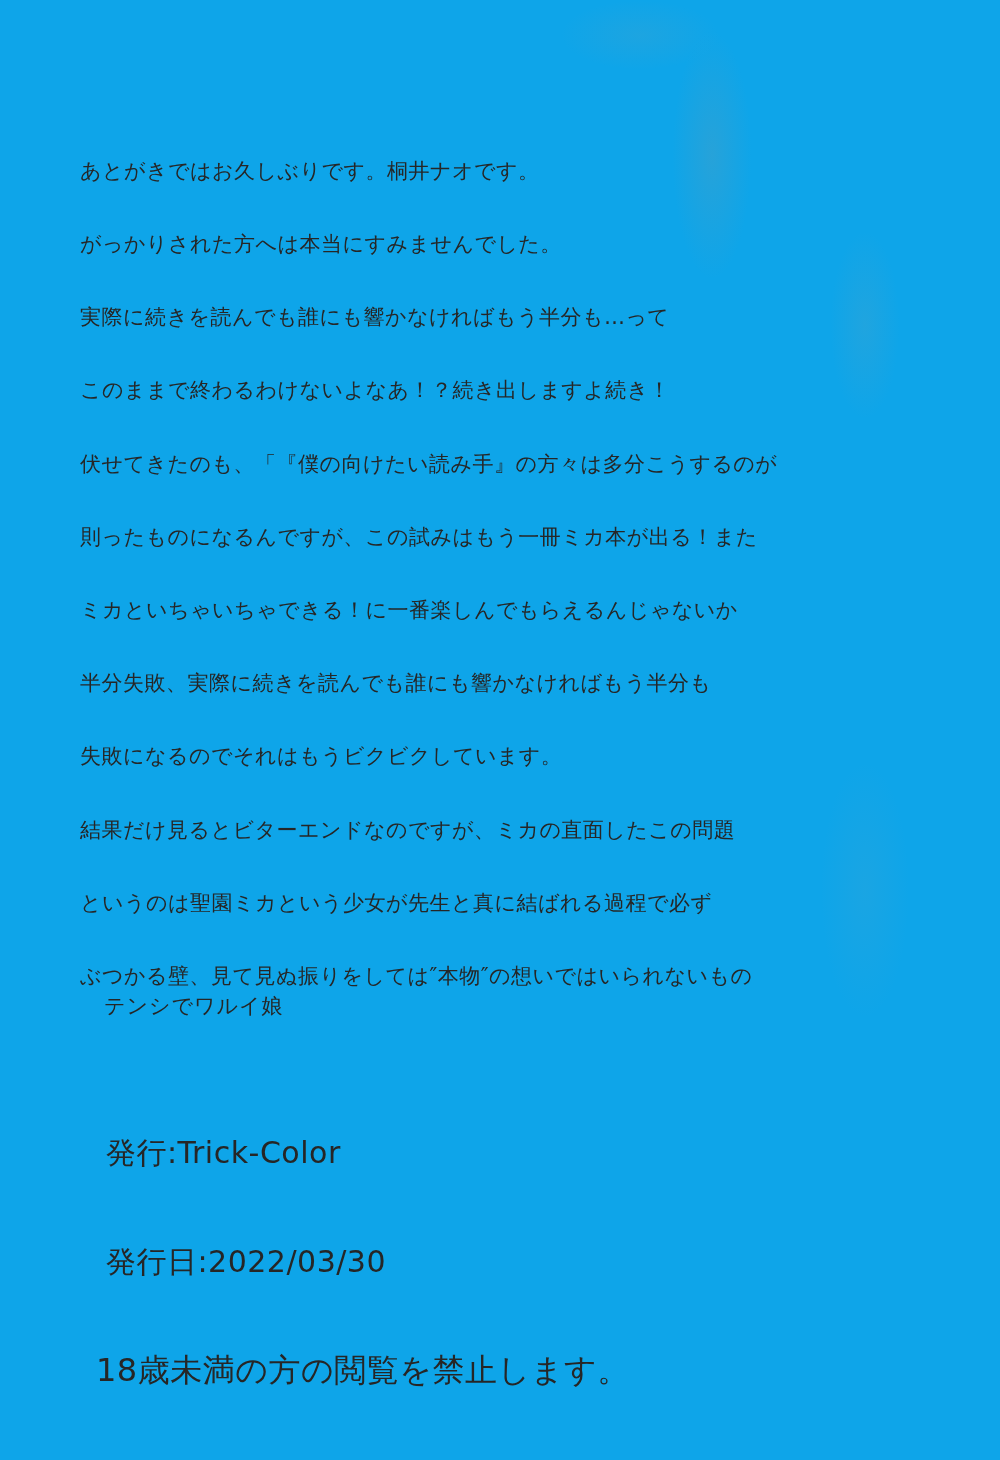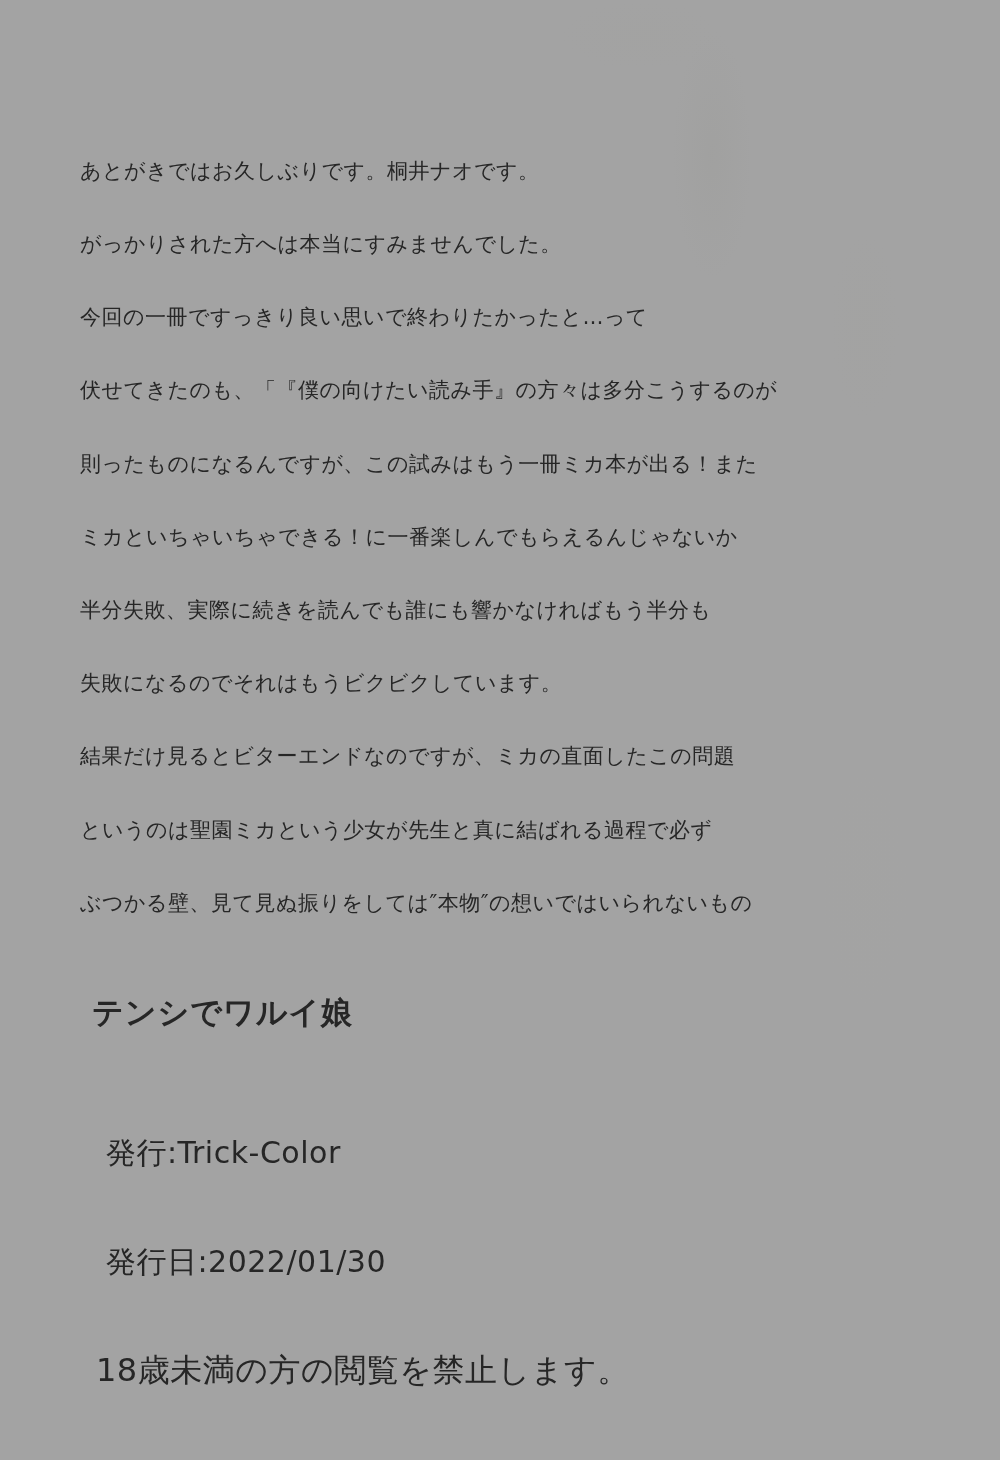--- a/index.html
+++ b/index.html
@@ -4,21 +4,21 @@
 <style>
   html, body {
     margin: 0;
     padding: 0;
     background: #888;
   }
   .page {
     position: relative;
     width: 1000px;
     height: 1460px;
-    background: #a3a3a3;
+    background: #0ea5e9;
     overflow: hidden;
     font-family: "DejaVu Sans", "Liberation Sans", sans-serif;
     color: #262626;
   }
   
   .smudge {
     position: absolute;
     pointer-events: none;
   }
   .smudge-a {
@@ -46,26 +46,25 @@
     line-height: 24.4px;
     letter-spacing: 0.5px;
     white-space: pre;
   }
   .afterword .line {
     height: 24.4px;
     overflow: visible;
   }
   .colophon-title {
     position: absolute;
-    left: 92px;
+    left: 104px;
     top: 992px;
-    font-size: 31px;
+    font-size: 21px;
     letter-spacing: 1px;
     white-space: pre;
-    font-weight: bold;
   }
   .colophon {
     position: absolute;
     left: 106px;
     top: 1062px;
     font-size: 30px;
     line-height: 36.4px;
     letter-spacing: 0.5px;
     white-space: pre;
   }
@@ -85,21 +84,22 @@
 <div class="page">
 
   <div class="smudge smudge-a"></div>
   <div class="smudge smudge-b"></div>
   <div class="smudge smudge-c"></div>
   <div class="smudge smudge-d"></div>
 
   <div class="afterword">
     <div class="line">あとがきではお久しぶりです。桐井ナオです。</div>
     <div class="line">がっかりされた方へは本当にすみませんでした。</div>
-    <div class="line">今回の一冊ですっきり良い思いで終わりたかったと…って</div>
+    <div class="line">実際に続きを読んでも誰にも響かなければもう半分も…って</div>
+    <div class="line">このままで終わるわけないよなあ！？続き出しますよ続き！</div>
     <div class="line">伏せてきたのも、「『僕の向けたい読み手』の方々は多分こうするのが</div>
     <div class="line">則ったものになるんですが、この試みはもう一冊ミカ本が出る！また</div>
     <div class="line">ミカといちゃいちゃできる！に一番楽しんでもらえるんじゃないか</div>
     <div class="line">半分失敗、実際に続きを読んでも誰にも響かなければもう半分も</div>
     <div class="line">失敗になるのでそれはもうビクビクしています。</div>
     <div class="line">結果だけ見るとビターエンドなのですが、ミカの直面したこの問題</div>
     <div class="line">というのは聖園ミカという少女が先生と真に結ばれる過程で必ず</div>
     <div class="line">ぶつかる壁、見て見ぬ振りをしては″本物″の想いではいられないもの</div>
     
     
@@ -114,21 +114,21 @@
     
     
     
     
   </div>
 
   <div class="colophon-title">テンシでワルイ娘</div>
 
   <div class="colophon">
     <div>発行:Trick-Color</div>
-    <div>発行日:2022/01/30</div>
+    <div>発行日:2022/03/30</div>
     
     
     
   </div>
 
   <div class="notices">
     <div>18歳未満の方の閲覧を禁止します。</div>
     
   </div>
 

